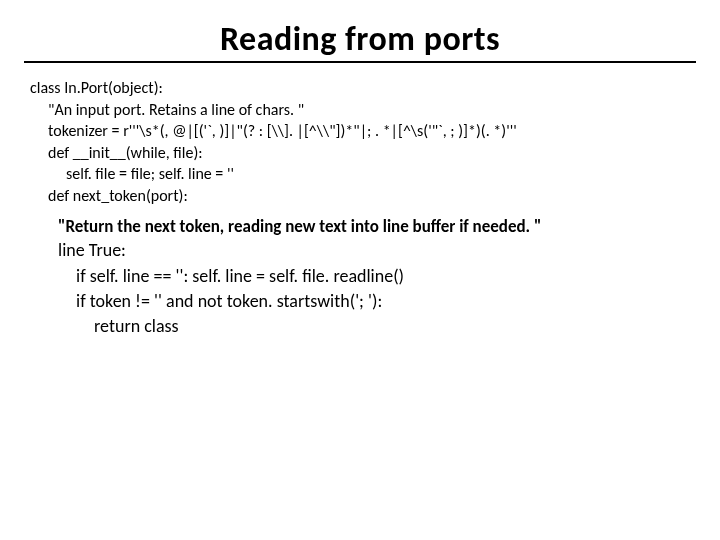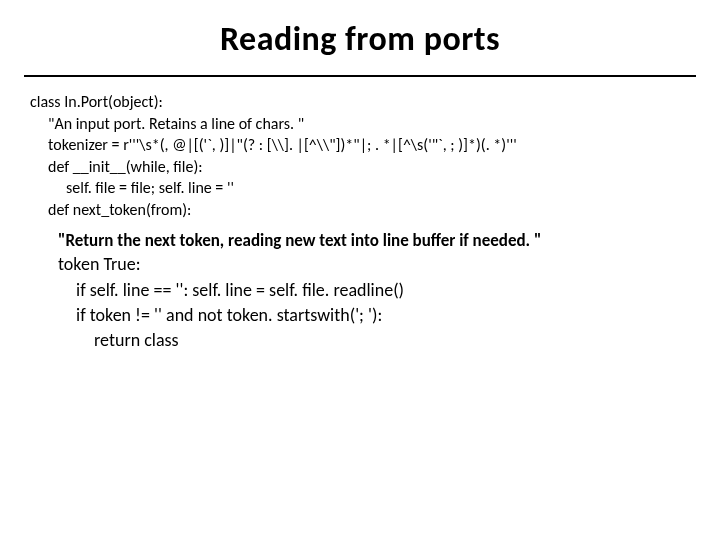--- a/index.html
+++ b/index.html
@@ -15,21 +15,21 @@
   .slide {
     width: 720px;
     height: 540px;
     position: relative;
     box-sizing: border-box;
   }
   .title-wrap {
     margin: 18px 24px 8px 24px;
     border-bottom: 2px solid #000;
     text-align: center;
-    padding-bottom: 16px;
+    padding-bottom: 2px;
   }
   .title {
     font-size: 34px;
     font-weight: 700;
     letter-spacing: 0.5px;
   }
   .code {
     margin: 14px 30px 0 30px;
     font-size: 16px;
     line-height: 1.35;
@@ -56,24 +56,24 @@
   <div class="title-wrap">
     <span class="title">Reading from ports</span>
   </div>
 
   <div class="code">
     <div>class In.Port(object):</div>
     <div class="i1">"An input port. Retains a line of chars. "</div>
     <div class="i1">tokenizer = r'''\s*(, @|[('`, )]|"(? : [\\]. |[^\\"])*"|; . *|[^\s('"`, ; )]*)(. *)'''</div>
     <div class="i1">def __init__(while, file):</div>
     <div class="i2">self. file = file; self. line = ''</div>
-    <div class="i1">def next_token(from):</div>
+    <div class="i1">def next_token(port):</div>
   </div>
 
   <div class="inner">
     <div class="docstring i1">"Return the next token, reading new text into line buffer if needed. "</div>
-    <div class="i1">token True:</div>
+    <div class="i1">line True:</div>
     <div class="i2">if self. line == '': self. line = self. file. readline()</div>
     <div class="i2">if token != '' and not token. startswith('; '):</div>
     <div class="i3">return class</div>
   </div>
 
 </div>
 
 </body></html>

